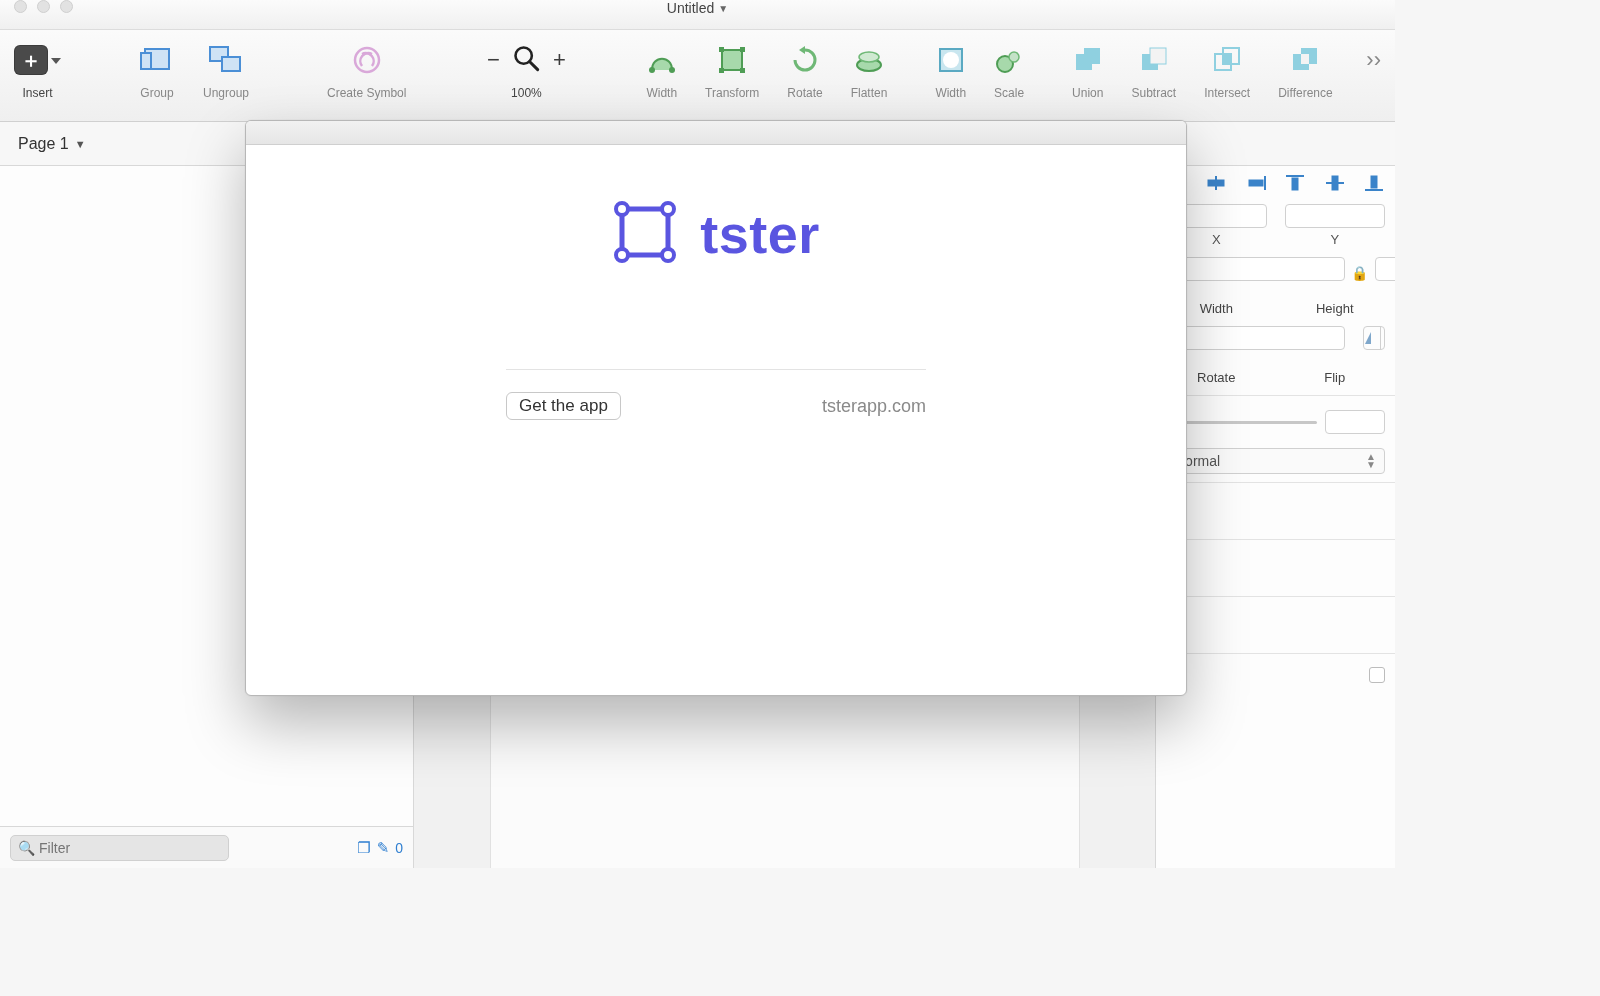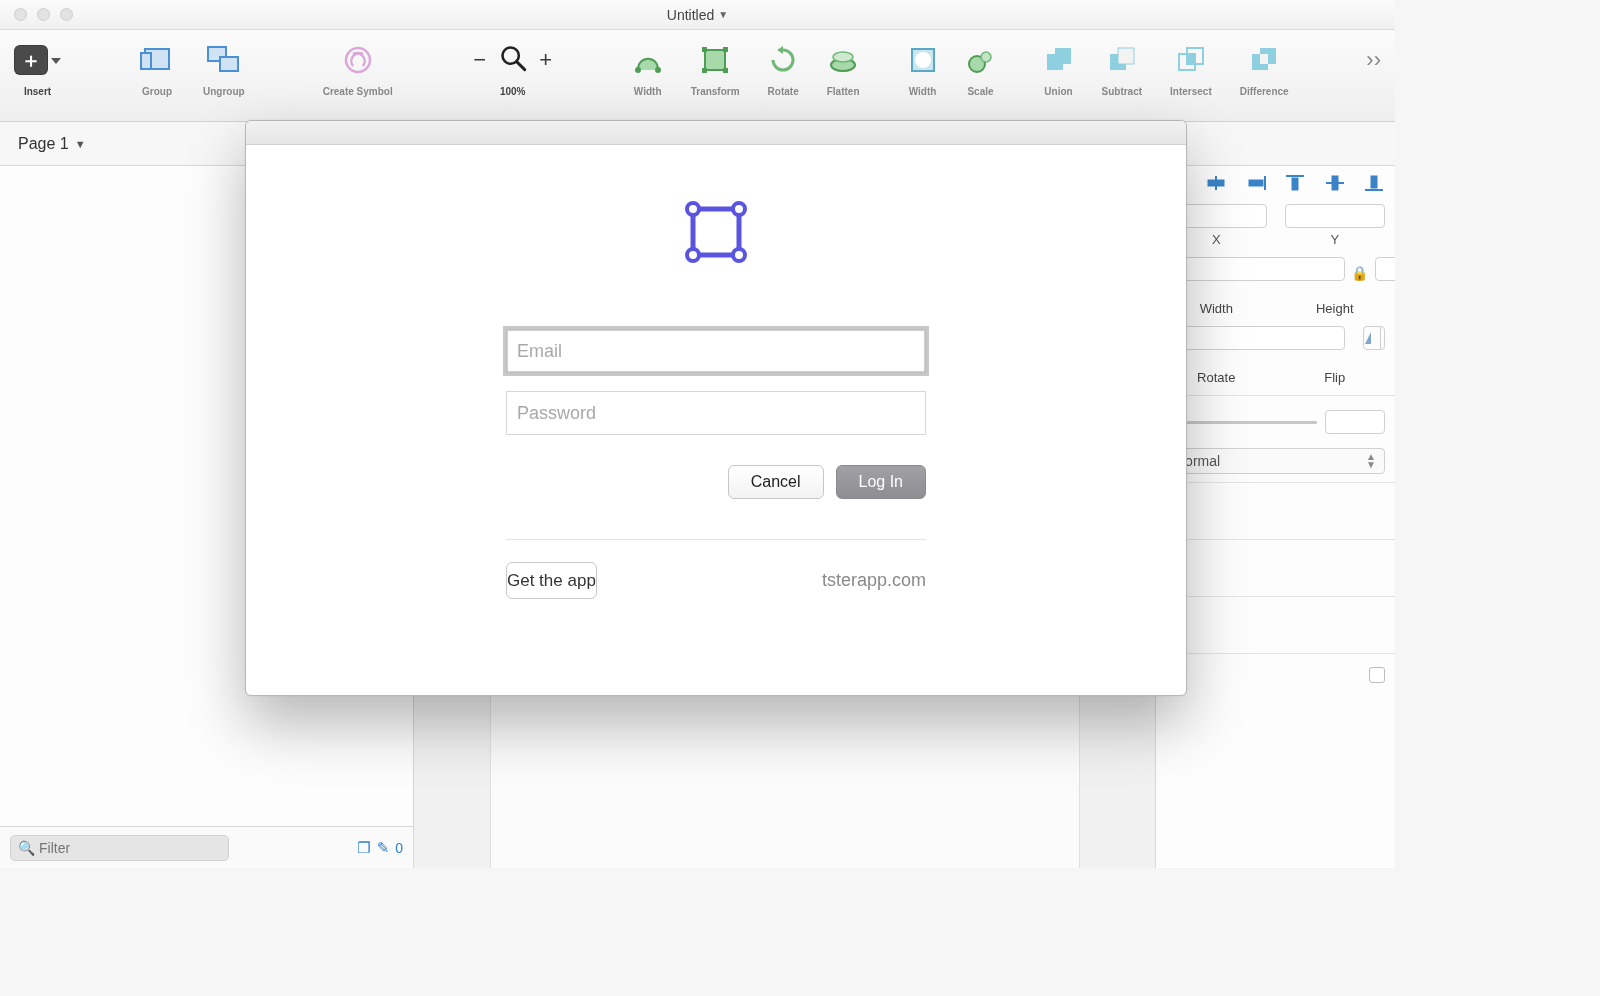--- a/index.html
+++ b/index.html
@@ -1,29 +1,29 @@
 <!DOCTYPE html>
 <html><head>
 <meta charset="utf-8">
 <style>
   * { margin: 0; padding: 0; box-sizing: border-box; font-family: -apple-system, BlinkMacSystemFont, "Helvetica Neue", Arial, sans-serif; }
   body { width: 1395px; height: 868px; background: #f6f6f6; position: relative; overflow: hidden; user-select: none; }
 
   
-  .titlebar { height: 30px; background: linear-gradient(#fbfbfb, #f0f0f0); border-bottom: 1px solid #dcdcdc; display: flex; align-items: center; position: relative; }
+  .titlebar { height: 30px; background: linear-gradient(#fbfbfb, #f0f0f0); border-bottom: 1px solid #dcdcdc; display: flex; align-items: flex-start; position: relative; }
   .traffic { display: flex; gap: 10px; padding-left: 14px; }
   .traffic .dot { width: 13px; height: 13px; border-radius: 50%; background: #e2e2e2; border: 1px solid #cfcfcf; }
   .doc-title { position: absolute; left: 50%; transform: translateX(-50%); font-size: 14px; color: #444; display:flex; align-items:center; gap:4px;}
   .doc-title .chev { font-size: 10px; color:#666; }
 
   
   .toolbar { height: 92px; background: linear-gradient(#fbfbfb, #efefef); border-bottom: 1px solid #d0d0d0; display: flex; align-items: flex-start; padding: 10px 14px 0 14px; }
   .tool { display: flex; flex-direction: column; align-items: center; margin-right: 28px; }
   .tool .icon { height: 40px; display:flex; align-items:center; justify-content:center; }
-  .tool .lbl { font-size: 10px; color: #888; margin-top: 6px; white-space: nowrap; font-weight: bold; }
+  .tool .lbl { font-size: 12px; color: #888; margin-top: 6px; white-space: nowrap; }
   .tool.insert .lbl { color:#444; }
   .spacer-sm { width: 20px; }
   .spacer-md { width: 50px; }
   .toolbar-end { margin-left:auto; display:flex; align-items:center; height:40px; color:#888; font-size:22px;}
 
   
   .insert-btn { display:flex; align-items:center; gap:3px;}
   .insert-sq { width:34px; height:30px; background:#4a4a4a; border-radius:6px; display:flex; align-items:center; justify-content:center; box-shadow: inset 0 0 0 1px rgba(0,0,0,.2); }
   .insert-sq span{ color:white; font-size:20px; font-weight:600; line-height:1;}
   .insert-btn .tri { width:0;height:0;border-left:5px solid transparent;border-right:5px solid transparent;border-top:6px solid #555; margin-top:2px;}
@@ -84,21 +84,21 @@
   .form{ width:420px; }
   .tf{ width:100%; height:44px; border:1px solid #d7d7d7; background:#fff; font-size:18px; color:#333; padding:0 10px; }
   .tf::placeholder{ color:#a9a9a9; }
   .tf.focused{ outline:3px solid #c8c8c8; outline-offset:0; border:1px solid #bfbfbf; box-shadow: inset 0 0 0 1px #cfcfcf; }
   .tf + .tf{ margin-top:18px;}
   .btn-row{ display:flex; justify-content:flex-end; gap:12px; margin-top:30px;}
   .btn{ height:34px; padding:0 22px; font-size:16px; border-radius:6px; border:1px solid #c8c8c8; background:linear-gradient(#ffffff,#f3f3f3); color:#222; cursor:pointer;}
   .btn.primary{ background:linear-gradient(#a1a1a6,#8d8d92); color:white; border:1px solid #8a8a8f;}
   .divider{ width:420px; height:1px; background:#e3e3e3; margin:40px auto 22px;}
   .footer-row{ width:420px; display:flex; align-items:center; justify-content:space-between; margin:0 auto;}
-  .getapp{ height:37px; padding:0 0; font-size:17px; border:1px solid #c8c8c8; border-radius:6px; background:white; color:#333;}
+  .getapp{ height:28px; padding:0 12px; font-size:17px; border:1px solid #c8c8c8; border-radius:6px; background:white; color:#333;}
   .site{ font-size:18px; color:#8a8a8a;}
 
   
   .tool svg .s-green { fill:#a7d9ab; stroke:#4f9d55;}
 </style>
 </head>
 <body>
 
 <div class="titlebar">
   <div class="traffic">
@@ -416,30 +416,23 @@
       <div class="logo-row">
         <span class="logo-mark">
           <svg viewBox="0 0 66 66">
             <rect x="10" y="10" width="46" height="46" fill="none" stroke="#5a55e0" stroke-width="5" rx="2"></rect>
             <circle cx="10" cy="10" r="6" fill="white" stroke="#5a55e0" stroke-width="4"></circle>
             <circle cx="56" cy="10" r="6" fill="white" stroke="#5a55e0" stroke-width="4"></circle>
             <circle cx="10" cy="56" r="6" fill="white" stroke="#5a55e0" stroke-width="4"></circle>
             <circle cx="56" cy="56" r="6" fill="white" stroke="#5a55e0" stroke-width="4"></circle>
           </svg>
         </span>
-      </div>
-
-      <div class="form">
-        <input class="tf focused" placeholder="Email" style="">
-        <input class="tf" type="password" placeholder="Password" style="">
-        <div class="btn-row">
-          <button class="btn">Cancel</button>
-          <button class="btn primary">Log In</button>
-        </div>
-      </div>
+        <span class="logo-text">tster</span>
+      </div>
+
 
       <div class="divider"></div>
 
       <div class="footer-row">
         <button class="getapp">Get the app</button>
         <span class="site">tsterapp.com</span>
       </div>
     </div>
   </div>
 </div>

